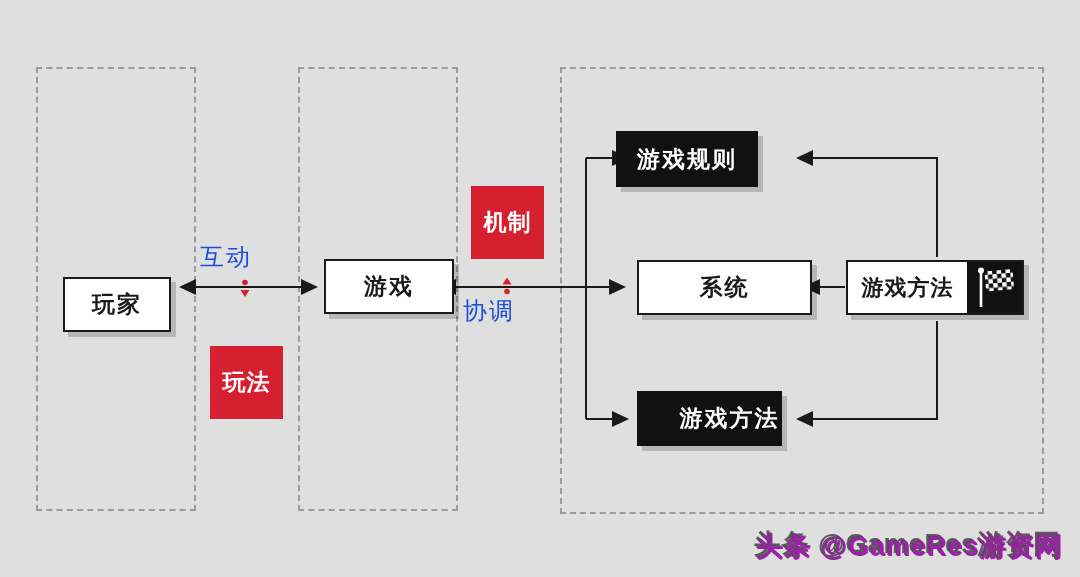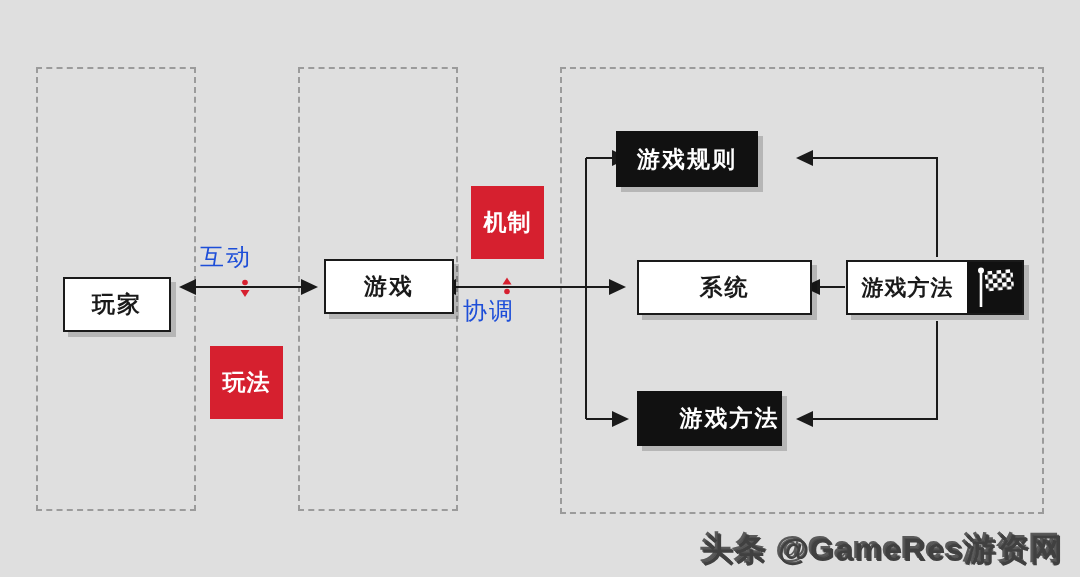--- a/index.html
+++ b/index.html
@@ -75,21 +75,21 @@
 
   .edge-label{
     position:absolute;width:90px;text-align:left;
     color:#1d4ed8;font-size:24px;letter-spacing:2px;
   }
   .edge-interaction{left:200px;top:241px;}
   .edge-coordination{left:463px;top:295px;}
 
   .watermark{
     position:absolute;right:16px;top:529px;
-    font-size:32px;font-weight:bold;color:#404040;
+    font-size:27px;font-weight:bold;color:#a21caf;
     letter-spacing:1px;
     text-shadow:-3px -3px 0 rgba(75,75,75,0.9),-1px -1px 0 rgba(75,75,75,0.9);
     white-space:nowrap;
   }
 </style>
 </head>
 <body>
 
 <div class="canvas">
 

